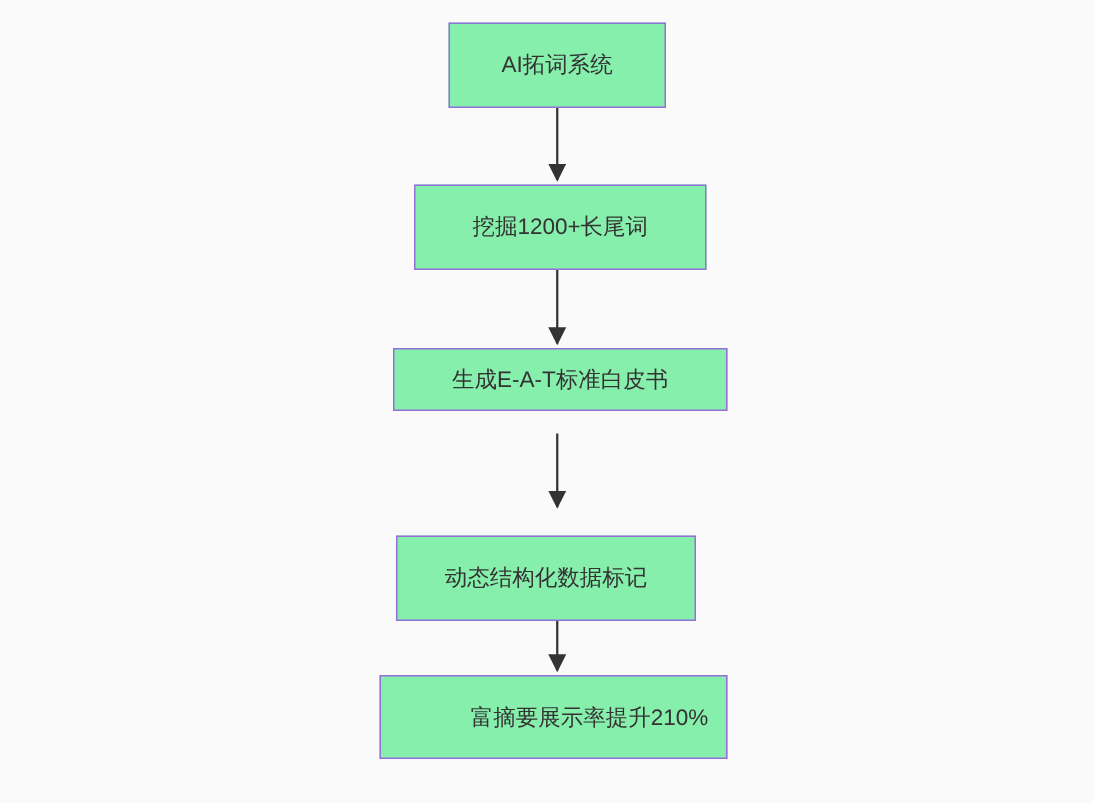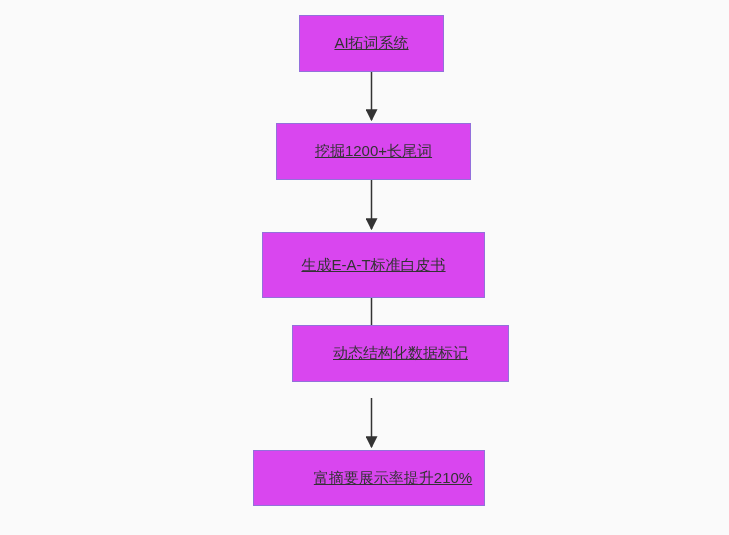--- a/index.html
+++ b/index.html
@@ -18,35 +18,34 @@
     position: absolute;
     left: 0;
     top: 0;
     width: 729px;
     height: 535px;
     pointer-events: none;
   }
   .node {
     position: absolute;
     box-sizing: border-box;
-    background: #d946ef;
+    background: #86efac;
     border: 1px solid #9370DB;
     color: #333333;
     font-size: 15px;
     display: flex;
     align-items: center;
     justify-content: center;
     text-align: center;
     white-space: nowrap;
-    text-decoration: underline;
   }
   .n1 { left: 299px; top: 15px;  width: 145px; height: 57px; }
   .n2 { left: 276px; top: 123px; width: 195px; height: 57px; text-align: right; }
-  .n3 { left: 262px; top: 232px; width: 223px; height: 66px; }
-  .n4 { left: 264px; top: 325px; width: 217px; height: 57px; margin-left: 28px; }
+  .n3 { left: 262px; top: 232px; width: 223px; height: 42px; }
+  .n4 { left: 264px; top: 357px; width: 200px; height: 57px; }
   .n5 { left: 253px; top: 450px; width: 232px; height: 56px; padding-left: 48px; }
 </style>
 </head>
 <body>
 
 <div class="canvas">
 
   <svg class="edges-svg">
     <defs>
       <marker id="arrowhead" viewBox="0 0 10 10" refX="9" refY="5" markerWidth="8" markerHeight="8" orient="auto">

